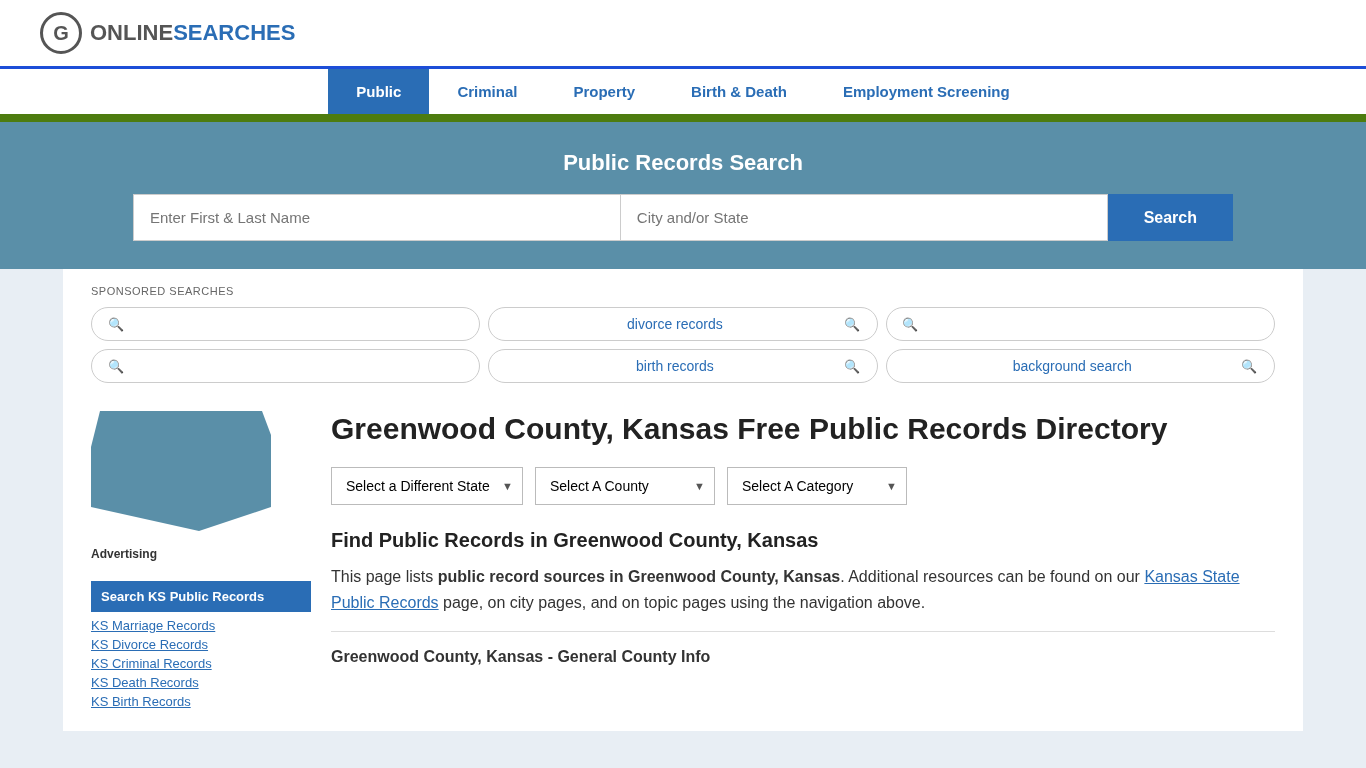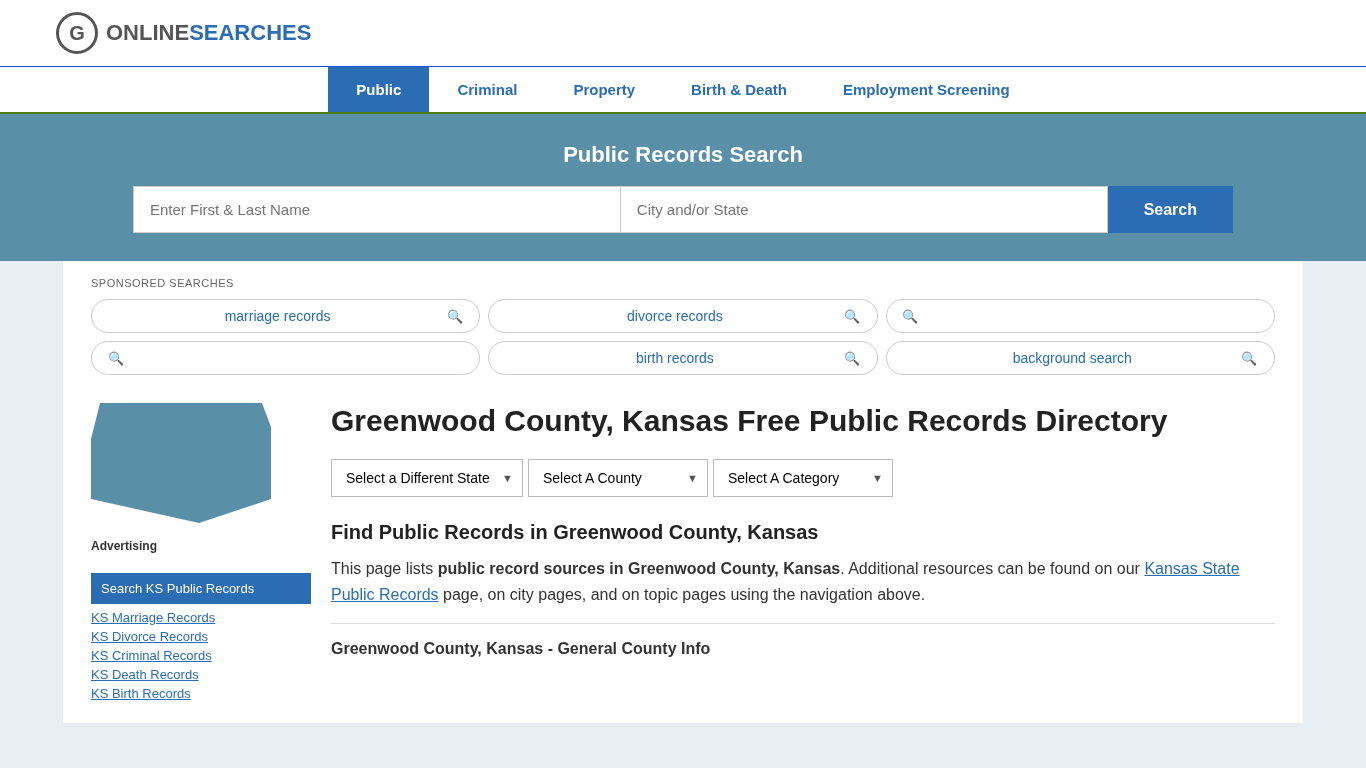--- a/index.html
+++ b/index.html
@@ -1,28 +1,28 @@
 <!DOCTYPE html>
 <html><head>
   <meta charset="utf-8">
   <style>
     * { box-sizing: border-box; margin: 0; padding: 0; }
     body { font-family: Arial, sans-serif; background: #e8eef4; font-size: 14px; color: #333; }
 
     
-    .header { background: #fff; padding: 12px 56px; display: flex; align-items: center; border-bottom: 1px solid #1d4ed8; }
+    .header { background: #fff; padding: 12px 40px; display: flex; align-items: center; border-bottom: 3px solid #1d4ed8; }
     .logo-area { display: flex; align-items: center; gap: 8px; }
     .logo-icon { width: 42px; height: 42px; border-radius: 50%; border: 3px solid #555; display: flex; align-items: center; justify-content: center; position: relative; }
     .logo-icon::before { content: 'G'; font-size: 20px; font-weight: bold; color: #555; }
     .logo-text { font-size: 22px; font-weight: bold; }
     .logo-online { color: #555; }
     .logo-searches { color: #2a6db5; }
 
     
-    .nav { background: #fff; display: flex; justify-content: center; border-bottom: 2px solid #4d7c0f; }
+    .nav { background: #fff; display: flex; justify-content: center; border-bottom: 8px solid #4d7c0f; }
     .nav-item { padding: 14px 28px; font-size: 15px; font-weight: 600; cursor: pointer; color: #2a6db5; text-decoration: none; display: block; }
     .nav-item.active { background: #2a6db5; color: #fff; }
 
     
     .search-banner { background: #5a8fa8; padding: 28px 40px; }
     .search-banner-title { text-align: center; color: #fff; font-size: 22px; font-weight: bold; margin-bottom: 18px; }
     .search-form { display: flex; gap: 0; max-width: 1100px; margin: 0 auto; }
     .search-input { flex: 1; padding: 14px 16px; font-size: 15px; border: 1px solid #ccc; background: #fff; outline: none; color: #0c4a6e; }
     .search-input:first-child { border-right: none; }
     .search-btn { background: #2a6db5; color: #fff; border: none; padding: 14px 36px; font-size: 16px; font-weight: bold; cursor: pointer; white-space: nowrap; }
@@ -38,29 +38,29 @@
     .sponsored-pill-text { color: #2a6db5; font-size: 14px; flex: 1; text-align: center; }
     .sponsored-pill-icon { color: #555; font-size: 13px; }
 
     
     .content-section { display: flex; gap: 20px; padding: 20px 0; }
 
     
     .sidebar { width: 220px; flex-shrink: 0; }
     .ks-map { width: 180px; height: 120px; background: #5a8fa8; clip-path: polygon(0% 30%, 5% 0%, 95% 0%, 100% 20%, 100% 80%, 60% 100%, 0% 80%); margin-bottom: 16px; }
     .advertising-label { font-size: 12px; font-weight: bold; color: #333; margin-bottom: 20px; }
-    .ad-highlight { background: #2a6db5; color: #fff; padding: 8px 10px; font-size: 13px; font-weight: normal; margin-bottom: 4px; cursor: pointer; }
+    .ad-highlight { background: #2a6db5; color: #fff; padding: 8px 10px; font-size: 13px; font-weight: bold; margin-bottom: 4px; cursor: pointer; }
     .sidebar-link { display: block; color: #2a6db5; font-size: 13px; text-decoration: underline; padding: 2px 0; cursor: pointer; }
 
     
     .main-content { flex: 1; }
     .page-title { font-size: 30px; font-weight: bold; color: #222; margin-bottom: 20px; line-height: 1.2; }
 
     
-    .dropdowns-row { display: flex; gap: 5px; margin-bottom: 24px; }
+    .dropdowns-row { display: flex; gap: 12px; margin-bottom: 24px; }
     .dropdown-select { padding: 10px 14px; border: 1px solid #bbb; background: #fff; font-size: 14px; cursor: pointer; appearance: none; -webkit-appearance: none; padding-right: 32px; position: relative; min-width: 180px; }
     .dropdown-wrapper { position: relative; display: inline-block; }
     .dropdown-wrapper::after { content: '▼'; position: absolute; right: 10px; top: 50%; transform: translateY(-50%); font-size: 11px; color: #555; pointer-events: none; }
 
     
     .find-title { font-size: 20px; font-weight: bold; color: #222; margin-bottom: 12px; }
     .find-text { font-size: 16px; line-height: 1.6; color: #333; }
     .find-text a { color: #2a6db5; text-decoration: underline; cursor: pointer; }
     .find-text strong { font-weight: bold; }
 
@@ -97,21 +97,20 @@
   </div>
 </div>
 
 <div class="main-container">
 
   <div class="sponsored">
     <div class="sponsored-label">SPONSORED SEARCHES</div>
     <div class="sponsored-grid">
 
       <div class="sponsored-pill">
-        <span class="sponsored-pill-text">marriage records</span>
         <span class="sponsored-pill-icon">🔍</span>
       </div>
       <div class="sponsored-pill">
         <span class="sponsored-pill-text">divorce records</span>
         <span class="sponsored-pill-icon">🔍</span>
       </div>
       <div class="sponsored-pill">
         <span class="sponsored-pill-icon">🔍</span>
       </div>
 

